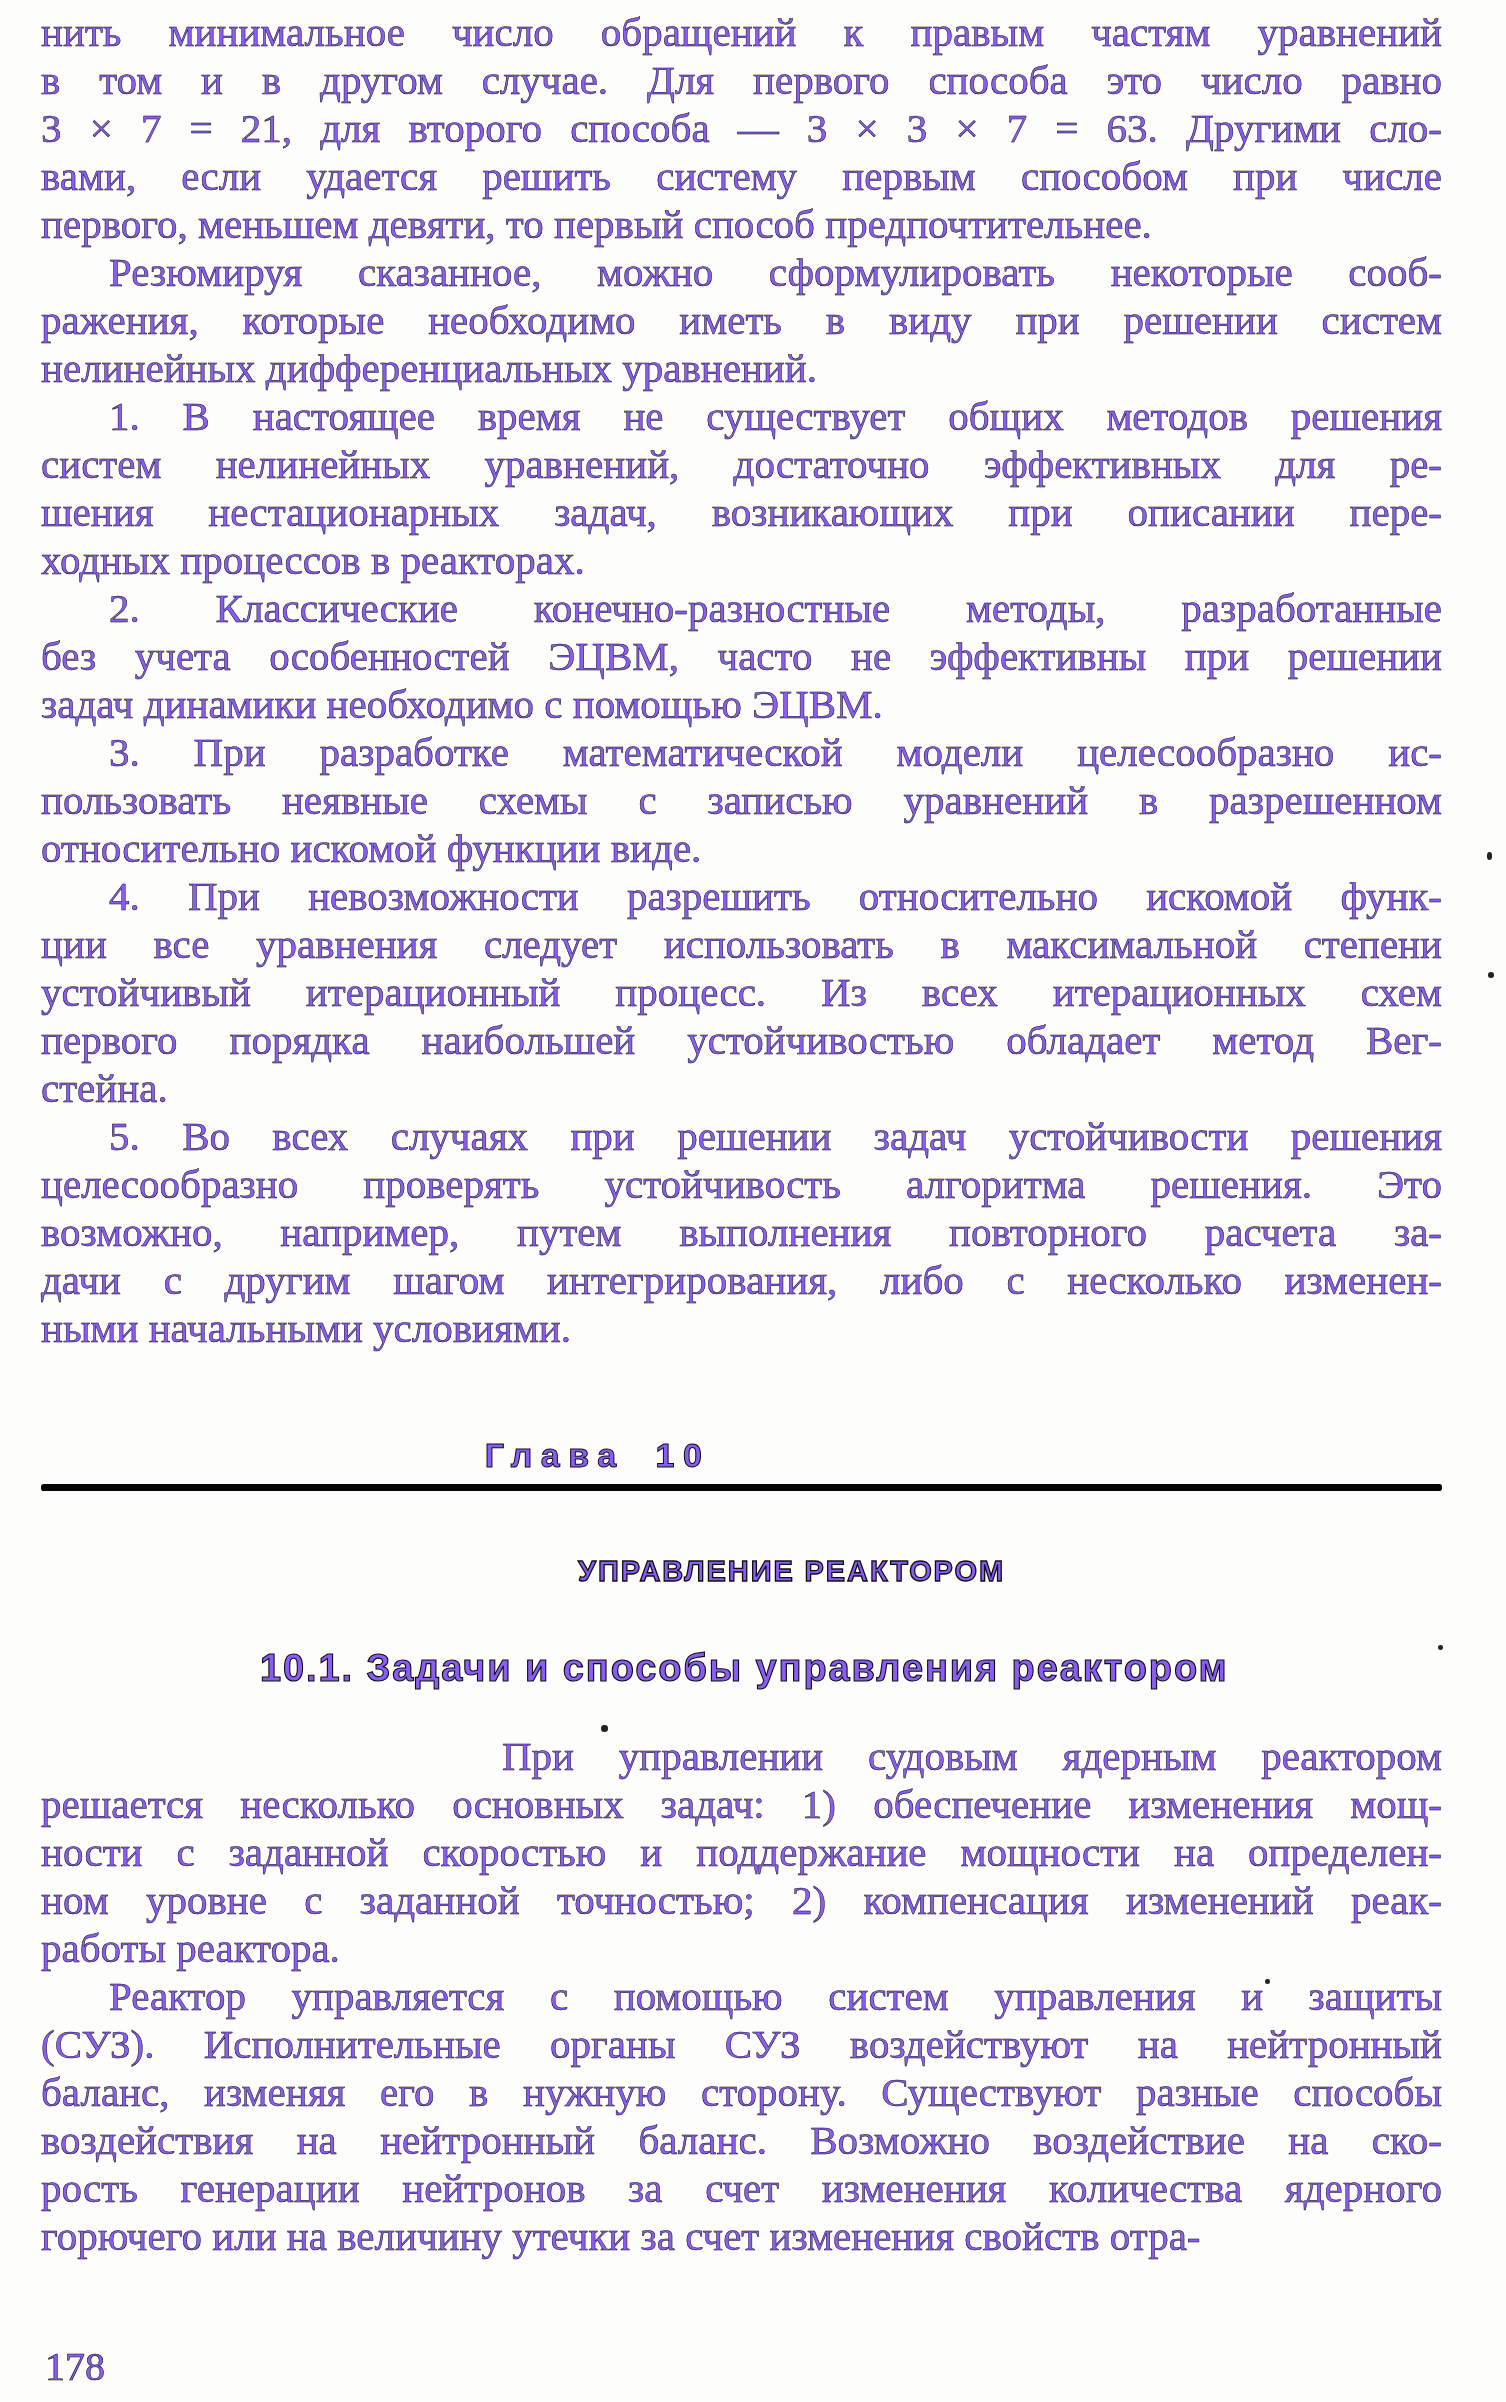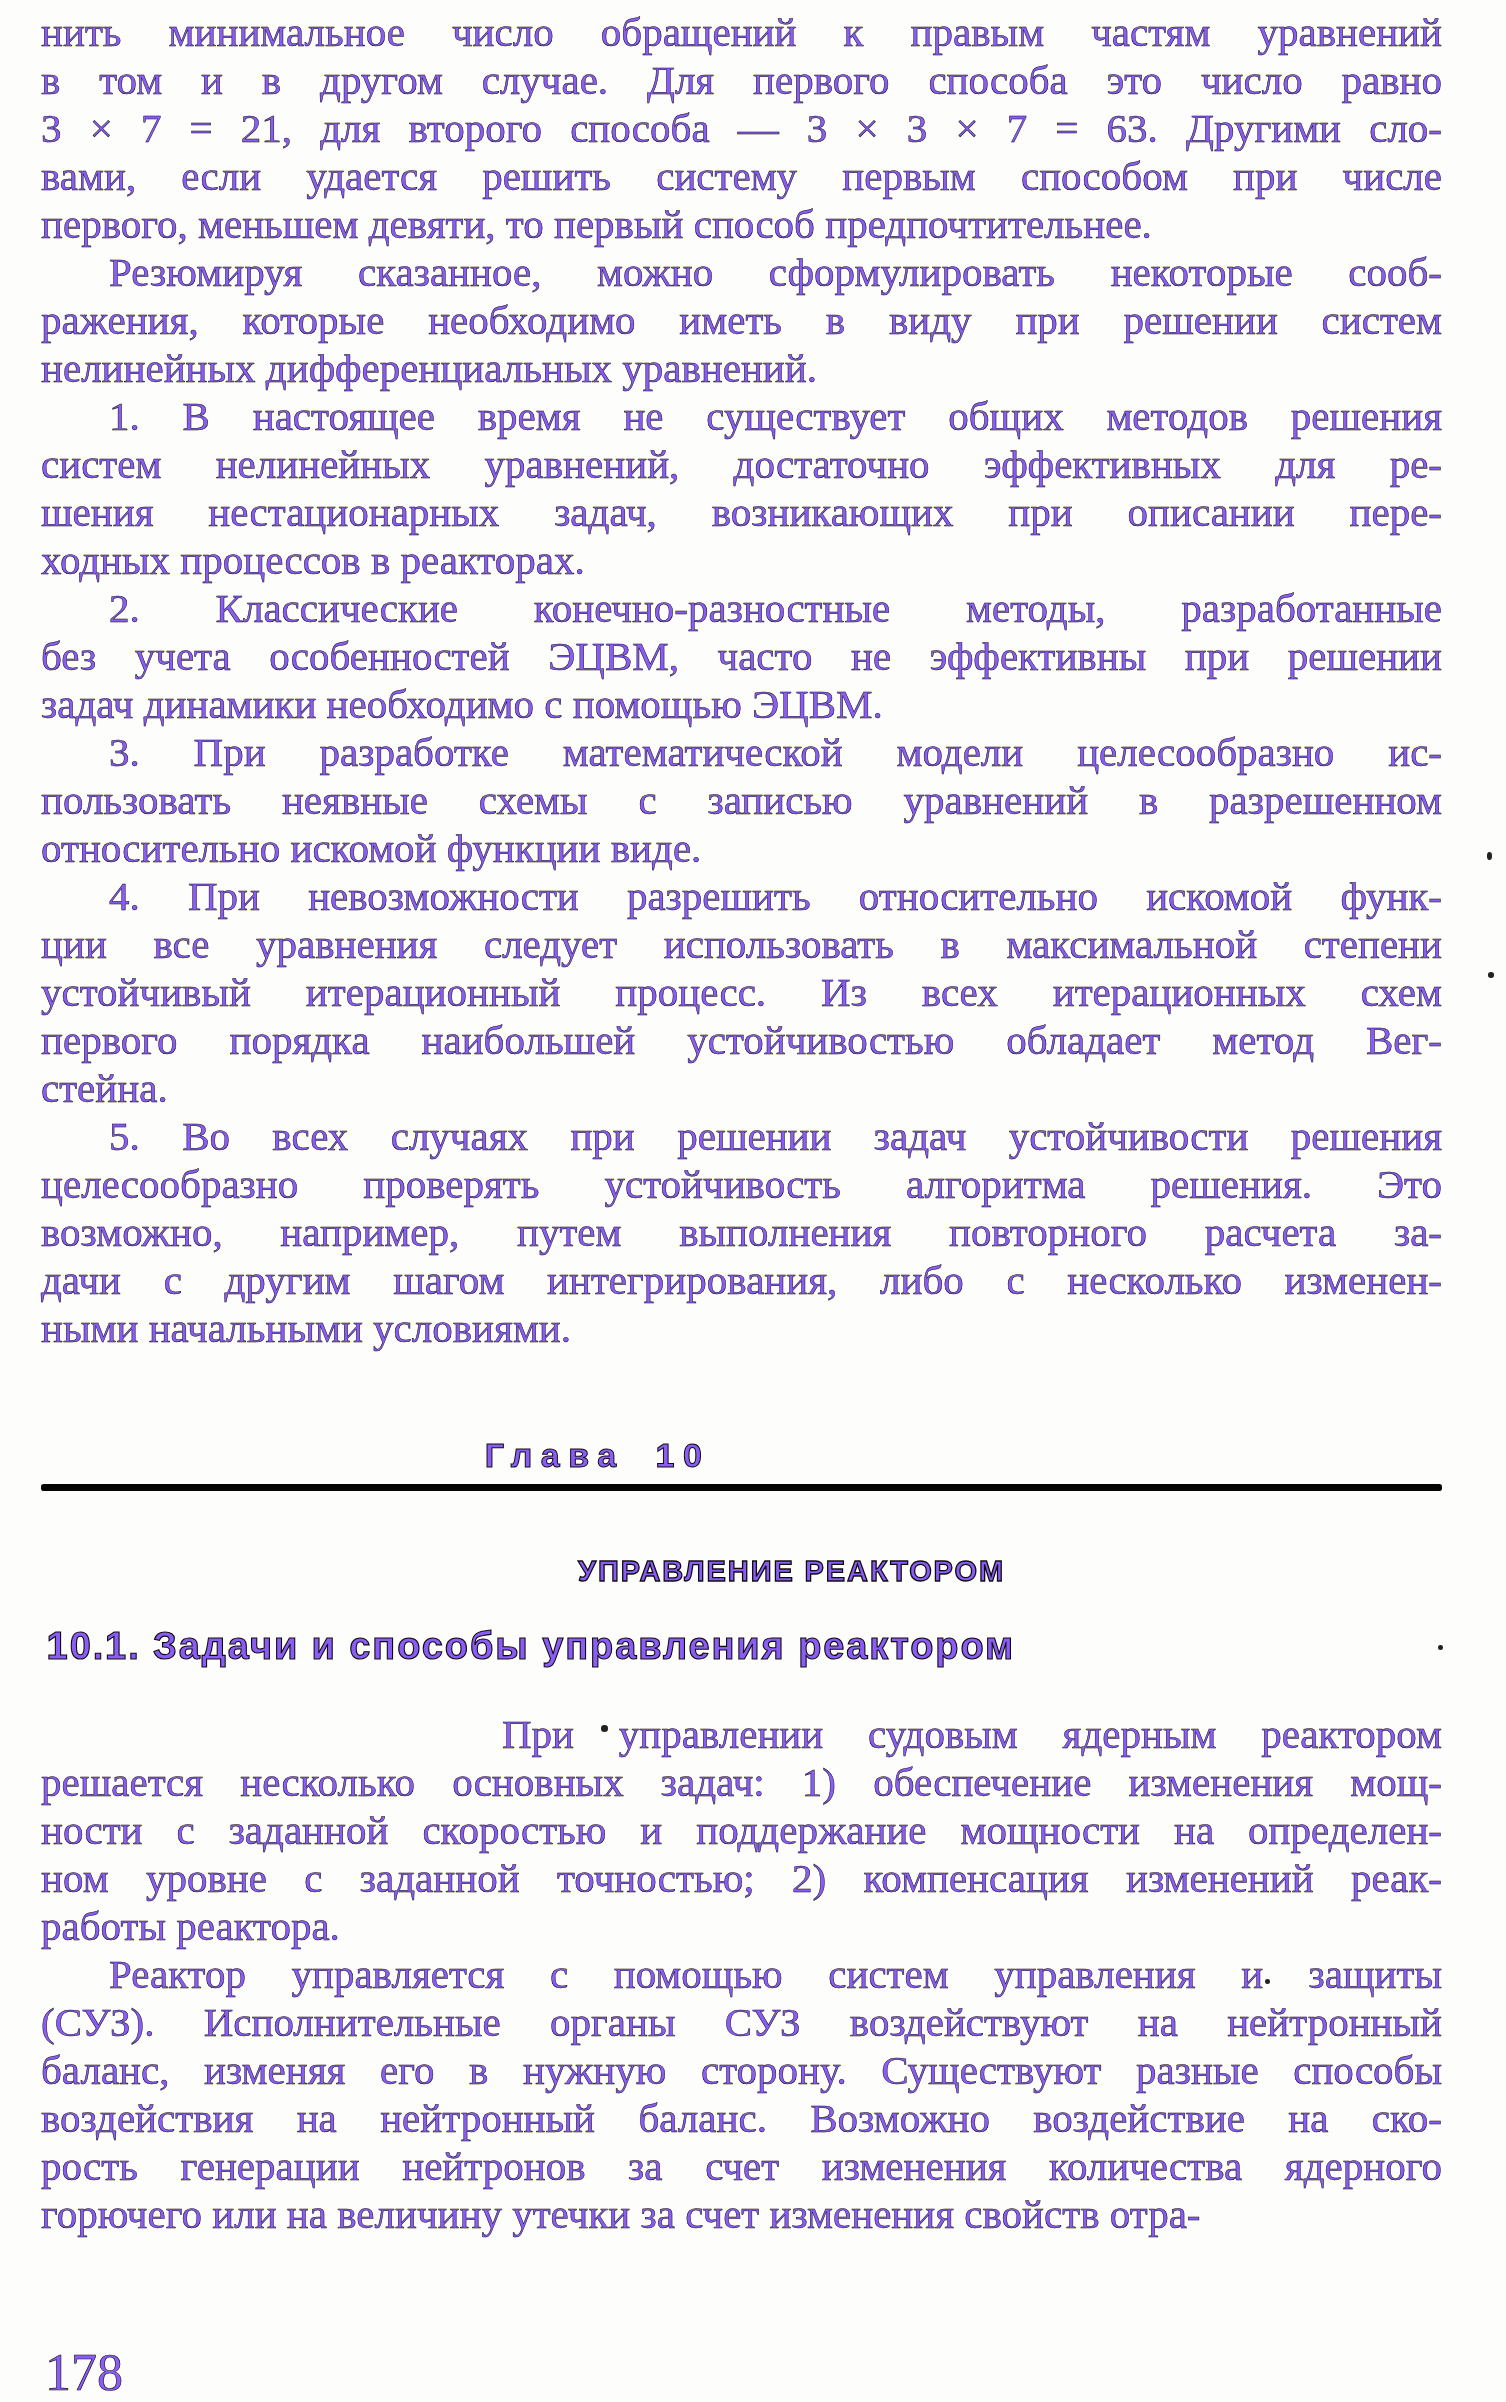--- a/index.html
+++ b/index.html
@@ -55,38 +55,38 @@
     left: 50px;
     text-align: center;
     font-family: "Liberation Sans", "DejaVu Sans", sans-serif;
     font-weight: 700;
     font-size: 29px;
     line-height: 51px;
     letter-spacing: 1.9px;
     -webkit-text-stroke: 1.3px #0b0b0b;
   }
   .section-heading {
-    margin-top: 27px;
+    margin-top: 49px;
     padding-left: 5.6px;
-    text-align: left;
+    text-align: center;
     font-family: "Liberation Sans", "DejaVu Sans", sans-serif;
     font-weight: 700;
     font-size: 38px;
     line-height: 45px;
     letter-spacing: 1.9px;
     -webkit-text-stroke: 1.1px #0b0b0b;
   }
   .para.big-indent { margin-top: 41px; }
 
   .page-number {
     position: absolute;
     left: 45px;
     top: 2343px;
     font-family: "Liberation Serif", "DejaVu Serif", serif;
-    font-size: 52px;
+    font-size: 40px;
     -webkit-text-stroke: 0.6px #0b0b0b;
   }
   .speck { position: absolute; background: #222; border-radius: 50%; }
 </style>
 </head>
 <body>
 
 <div class="page">
   <div class="body-text">
 

